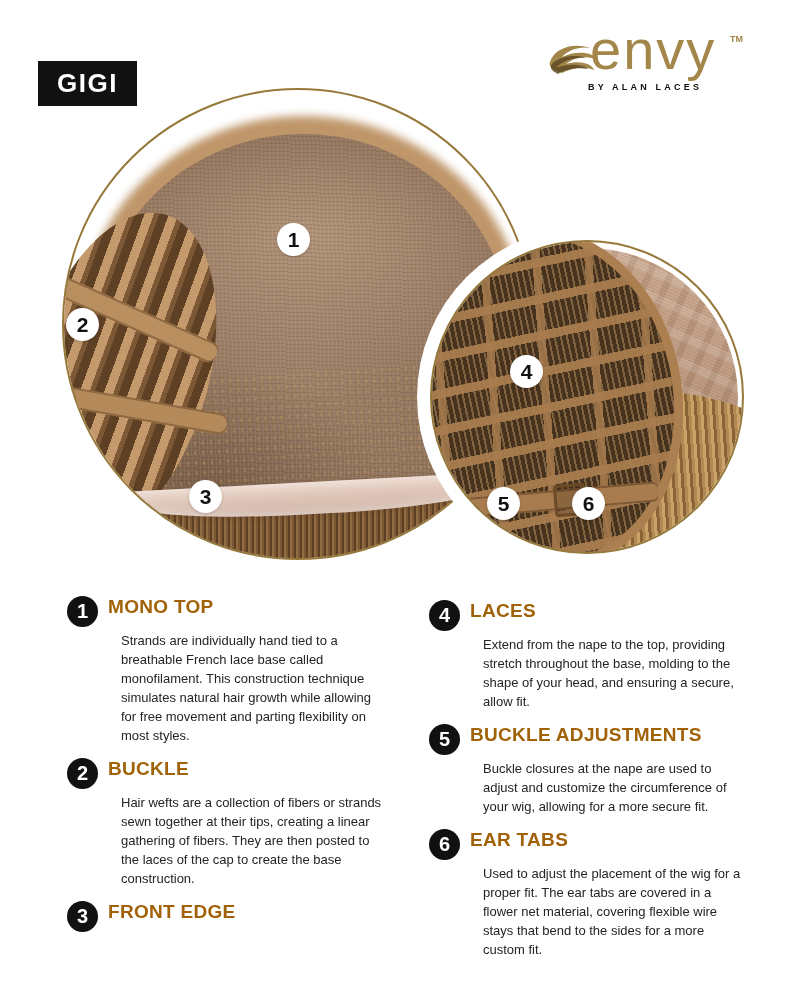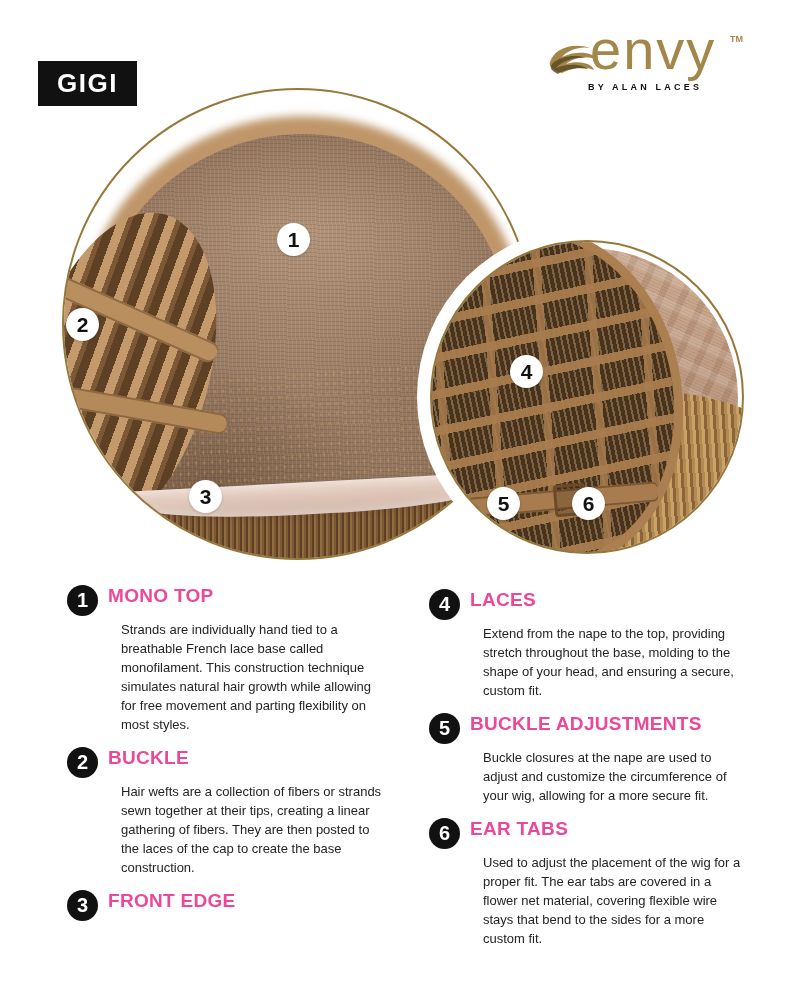--- a/index.html
+++ b/index.html
@@ -80,22 +80,22 @@
   .c1{left:277px;top:223px;} .c2{left:66px;top:308px;} .c3{left:189px;top:480px;}
   .c4{left:510px;top:355px;} .c5{left:487px;top:487px;} .c6{left:572px;top:487px;}
 
   
   .features-col{position:absolute;width:330px;}
   .col-left{left:67px;top:585px;}
   .col-right{left:429px;top:589px;}
   .feature{position:relative;padding-left:41px;margin-bottom:7px;}
   .feature .num{position:absolute;left:0;top:0;width:31px;height:31px;border-radius:50%;background:#111;
     color:#fff;font-size:20px;font-weight:bold;display:flex;align-items:center;justify-content:center;}
-  .feature h3{margin:0 0 3px 0;font-size:19px;line-height:22px;font-weight:700;
-    letter-spacing:.3px;color:#ec4899;}
+  .feature h3{margin:11px 0 3px 0;font-size:19px;line-height:22px;font-weight:700;
+    letter-spacing:.3px;color:#a16207;}
   .feature p{margin:13px;font-size:13px;line-height:19px;color:#242424;max-width:282px;}
 </style>
 </head>
 <body>
 
 <div class="page">
 
   <div class="product-badge">
     <span>GIGI</span>
   </div>
@@ -162,21 +162,21 @@
     <div class="feature">
       <div class="num">3</div>
       <h3>FRONT EDGE</h3>
     </div>
   </div>
 
   <div class="features-col col-right">
     <div class="feature">
       <div class="num">4</div>
       <h3>LACES</h3>
-      <p>Extend from the nape to the top, providing stretch throughout the base, molding to the shape of your head, and ensuring a secure, custom fit.</p>
+      <p>Extend from the nape to the top, providing stretch throughout the base, molding to the shape of your head, and ensuring a secure, allow fit.</p>
     </div>
     <div class="feature">
       <div class="num">5</div>
       <h3>BUCKLE ADJUSTMENTS</h3>
       <p>Buckle closures at the nape are used to adjust and customize the circumference of your wig, allowing for a more secure fit.</p>
     </div>
     <div class="feature">
       <div class="num">6</div>
       <h3>EAR TABS</h3>
       <p>Used to adjust the placement of the wig for a proper fit. The ear tabs are covered in a flower net material, covering flexible wire stays that bend to the sides for a more custom fit.</p>

